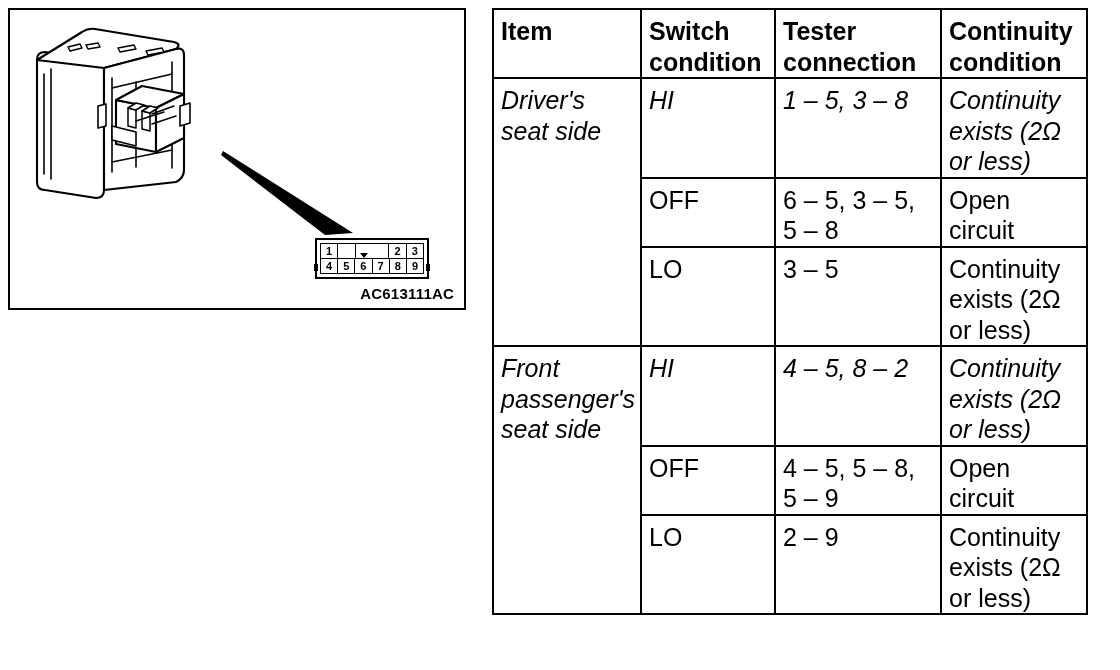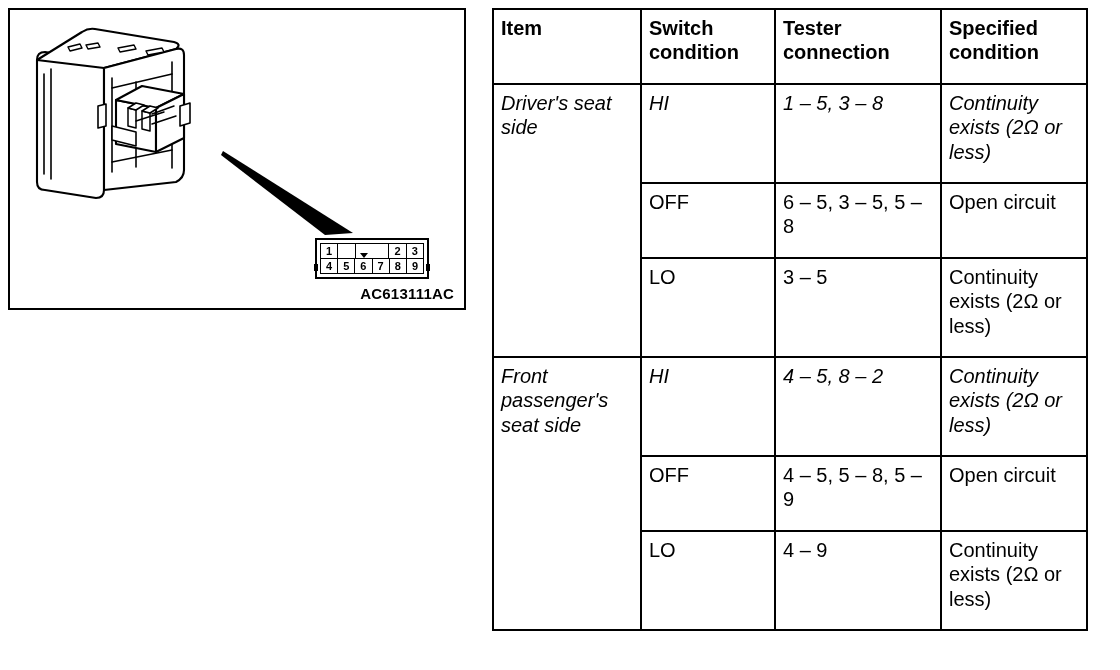--- a/index.html
+++ b/index.html
@@ -126,22 +126,22 @@
     top: 8px;
     width: 594px;
     border-collapse: collapse;
     table-layout: fixed;
     background: #fff;
   }
   #spec-table th,
   #spec-table td {
     border: 2px solid #000;
     vertical-align: top;
-    padding: 6px 8px 18px 7px;
-    font-size: 20px;
+    padding: 6px 8px 0 7px;
+    font-size: 25px;
     line-height: 1.22;
     font-weight: normal;
     text-align: left;
     box-sizing: border-box;
   }
   #spec-table th {
     font-weight: bold;
   }
   #spec-table .col-item      { width: 148px; }
   #spec-table .col-switch    { width: 134px; }
@@ -235,21 +235,21 @@
     <col class="col-item">
     <col class="col-switch">
     <col class="col-tester">
     <col class="col-condition">
   </colgroup>
   <thead>
     <tr>
       <th>Item</th>
       <th>Switch condition</th>
       <th>Tester connection</th>
-      <th>Specified condition</th>
+      <th>Continuity condition</th>
     </tr>
   </thead>
   <tbody>
 
     <tr class="group-start">
       <td class="cell-item" rowspan="3">Driver's seat side</td>
       <td>HI</td>
       <td>1 – 5, 3 – 8</td>
       <td>Continuity exists (2Ω or less)</td>
     </tr>
@@ -270,17 +270,17 @@
       <td>4 – 5, 8 – 2</td>
       <td>Continuity exists (2Ω or less)</td>
     </tr>
     <tr>
       <td>OFF</td>
       <td>4 – 5, 5 – 8, 5 – 9</td>
       <td>Open circuit</td>
     </tr>
     <tr>
       <td>LO</td>
-      <td>4 – 9</td>
+      <td>2 – 9</td>
       <td>Continuity exists (2Ω or less)</td>
     </tr>
   </tbody>
 </table>
 
 </body></html>

